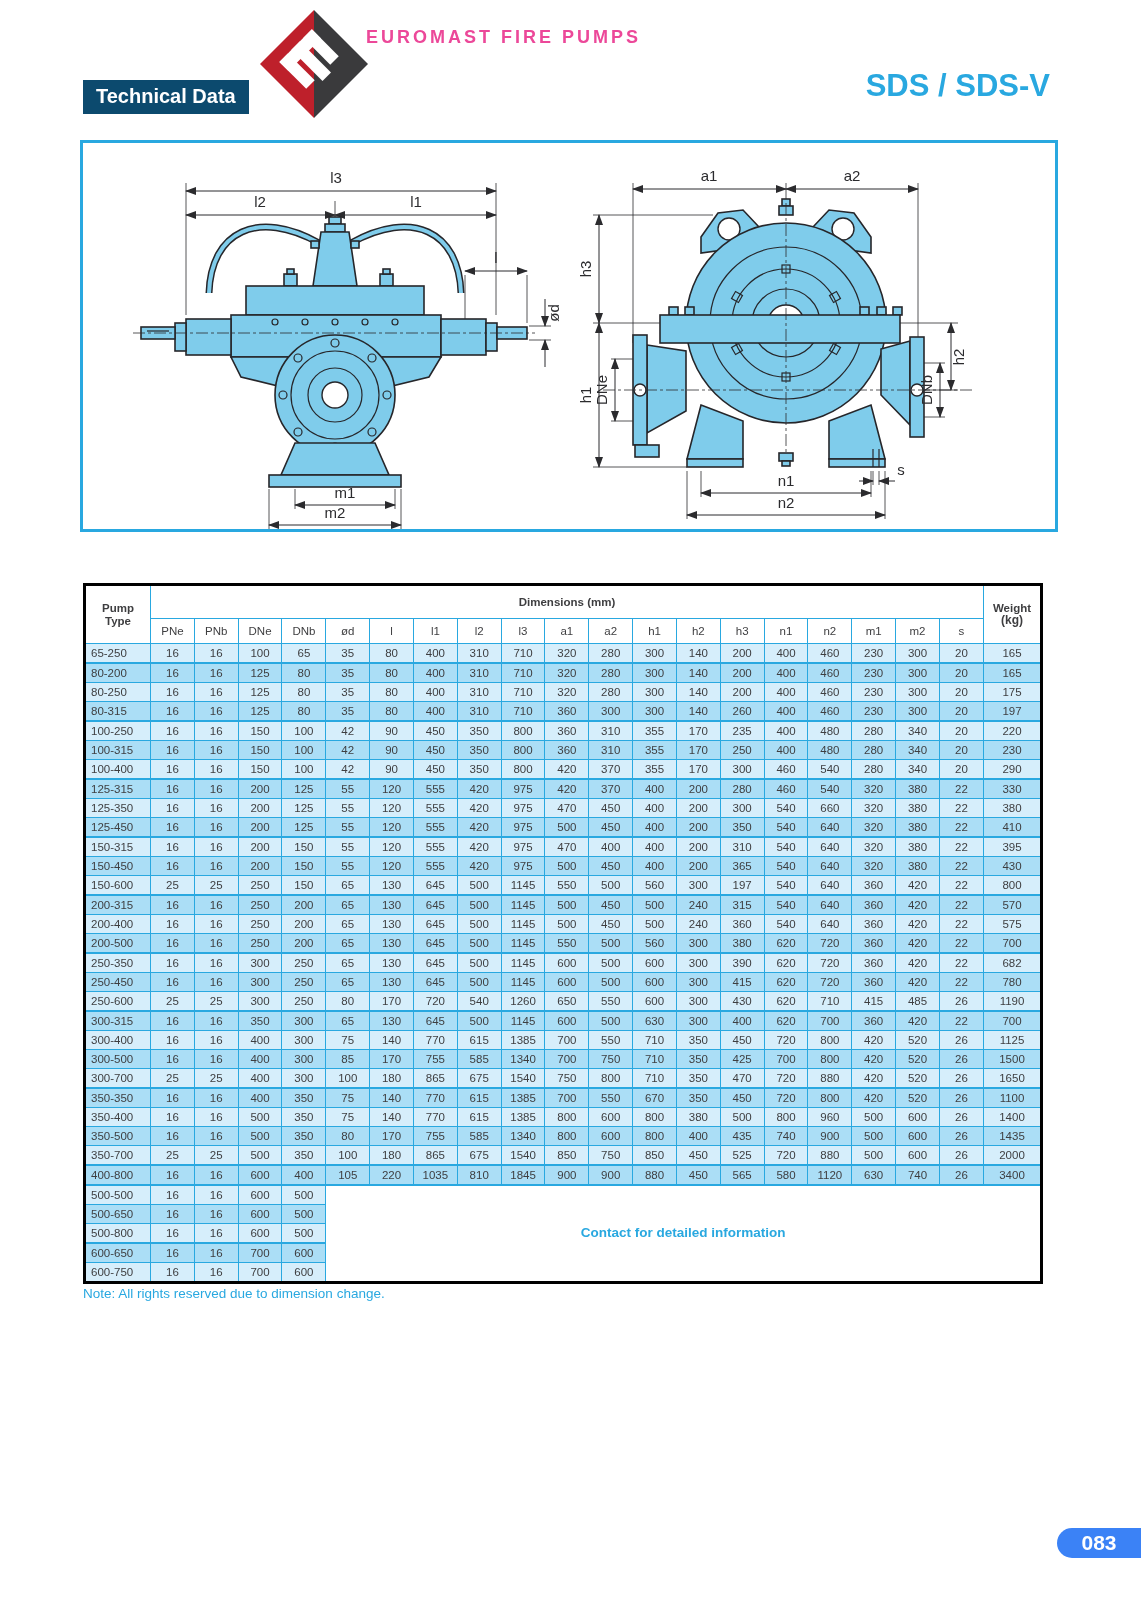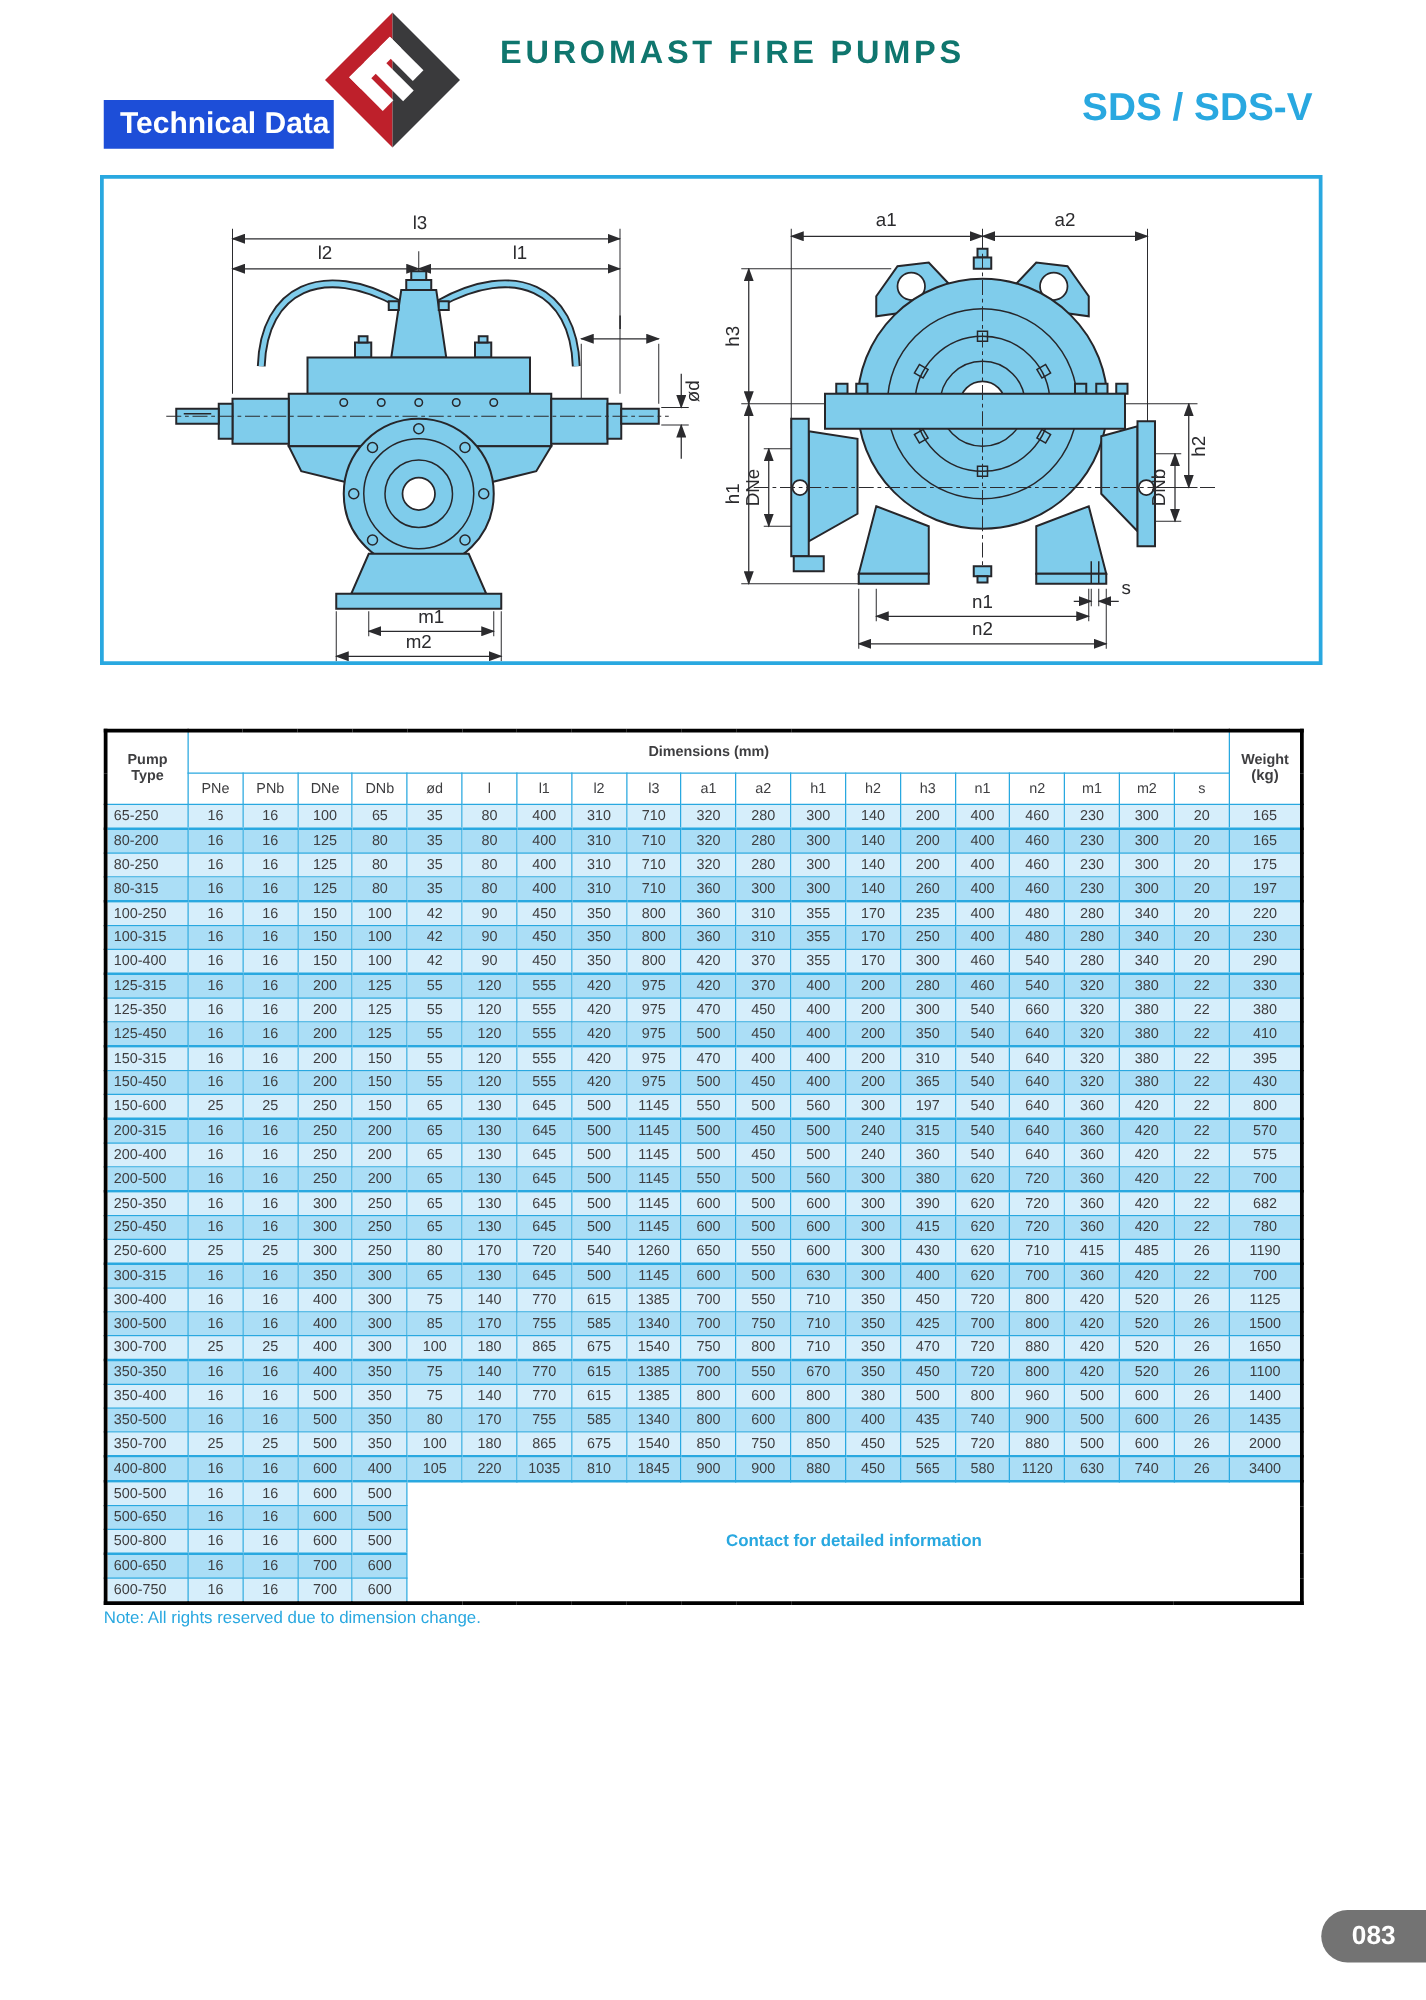--- a/index.html
+++ b/index.html
@@ -1,27 +1,27 @@
 <!DOCTYPE html>
 <html><head>
 <meta charset="utf-8">
 <style>
   html,body{margin:0;padding:0;background:#fff;}
   .page{position:relative;width:1141px;height:1600px;background:#ffffff;
         font-family:"Liberation Sans",sans-serif;overflow:hidden;}
 
   
-  .tech-label{position:absolute;left:83px;top:80px;background:#1d4ed8;color:#fff;
-              font-size:24px;font-weight:bold;padding:5px 3px 6px 13px;}
+  .tech-label{position:absolute;left:83px;top:80px;background:#0c4a6e;color:#fff;
+              font-size:20px;font-weight:bold;padding:5px 13px 6px 13px;}
   .logo{position:absolute;left:258px;top:8px;width:112px;height:112px;}
   .brand{position:absolute;left:366px;top:24px;line-height:1;}
   .brand-top{white-space:nowrap;}
   .brand-name{color:#be202b;font-size:32px;font-weight:bold;letter-spacing:-1px;}
   .brand-tld{color:#414042;font-size:11px;font-weight:bold;position:relative;top:-16px;left:-2px;}
-  .brand-sub{color:#0f766e;font-size:26px;font-weight:bold;letter-spacing:3px;margin-top:4px;margin-left:34px;}
+  .brand-sub{color:#ec4899;font-size:18px;font-weight:bold;letter-spacing:3px;margin-top:4px;}
   .product-title{position:absolute;right:91px;top:68px;color:#29a8e0;font-size:31px;font-weight:bold;}
 
   
   .diagram-box{position:absolute;left:80px;top:140px;width:978px;height:392px;
                border:3px solid #29a8e0;box-sizing:border-box;background:#fff;}
   .diagram-box svg{display:block;}
   .dim{stroke:#2b2b2e;stroke-width:1;fill:none;}
   .ext{stroke:#2b2b2e;stroke-width:0.8;fill:none;}
   .cl{stroke:#2b2b2e;stroke-width:0.8;fill:none;stroke-dasharray:12 3 3 3;}
   .body-fill{fill:#7fcceb;stroke:#26262a;stroke-width:1.6;}
@@ -42,21 +42,21 @@
   .th-weight .unit{font-weight:bold;font-size:12px;}
   table.dims tbody td{height:18px;}
   table.dims tbody tr:nth-child(odd) td{background:#d6eefb;}
   table.dims tbody tr:nth-child(even) td{background:#abdef6;}
   table.dims tbody td.col-type{text-align:left;padding-left:5px;}
   table.dims tbody tr.group-start td{border-top:2.5px solid #29a8e0;}
   table.dims td.contact-cell{background:#ffffff !important;color:#29a8e0;
      font-weight:bold;font-size:13.5px;text-align:center;}
 
   .note{position:absolute;left:83px;top:1246px;color:#29a8e0;font-size:13.5px;margin-top:40px;}
-  .badge{position:absolute;right:0;top:1528px;width:84px;height:42px;background:#737373;
+  .badge{position:absolute;right:0;top:1528px;width:84px;height:30px;background:#3b82f6;
          border-radius:24px 0 0 24px;color:#fff;font-size:21px;font-weight:bold;
          display:flex;align-items:center;justify-content:center;}
 </style>
 </head>
 <body>
 
 <div class="page">
 
   <div class="tech-label">Technical Data</div>
 

